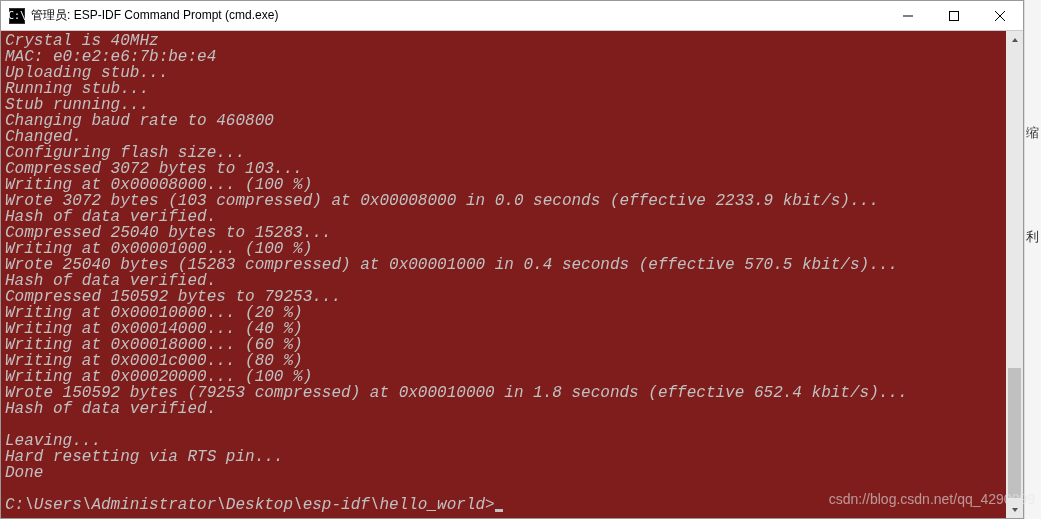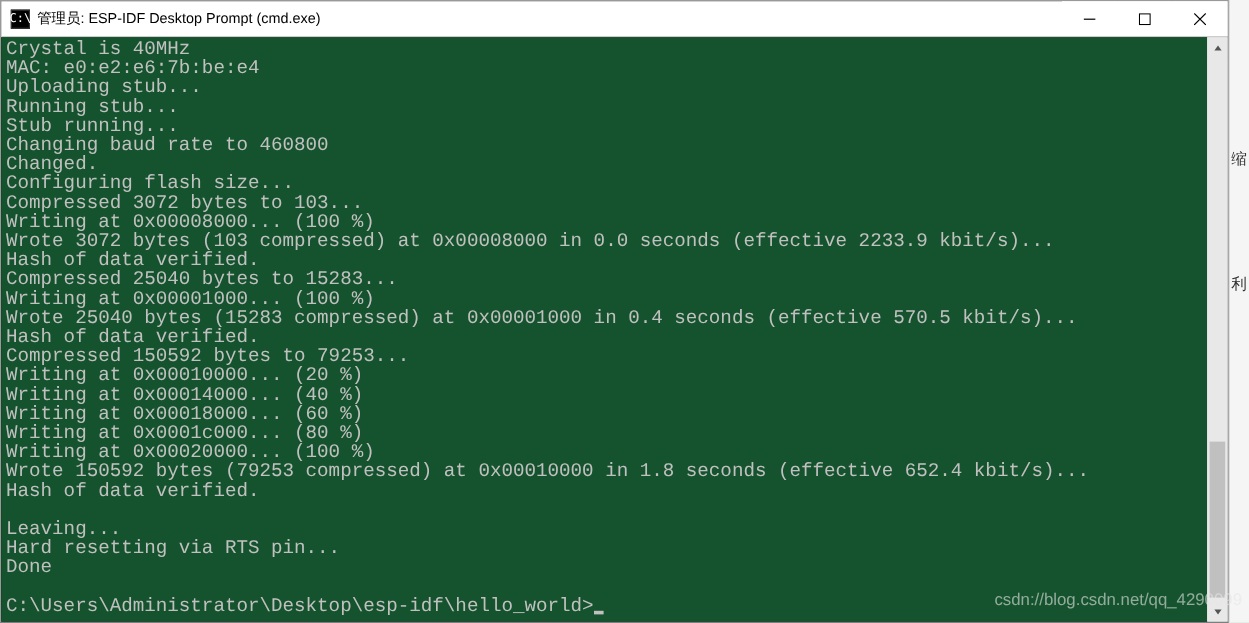--- a/index.html
+++ b/index.html
@@ -60,23 +60,24 @@
       align-items: center;
       justify-content: center;
       background: #fff;
     }
     .titlebar-btn svg {
       width: 10px;
       height: 10px;
     }
     .terminal-body {
       flex: 1;
-      background: #14532d;
+      background: #7f1d1d;
       position: relative;
       display: flex;
+      font-style: italic;
     }
     .terminal-content {
       flex: 1;
       padding: 2px 4px;
       font-family: "SimSun", "NSimSun", "Courier New", monospace;
       font-size: 16px;
       line-height: 16px;
       color: #c0c0c0;
       white-space: pre;
       overflow: hidden;
@@ -161,21 +162,21 @@
 <div class="right-strip">
   <span class="side-char" style="top:124px">缩</span>
   <span class="side-char" style="top:228px">利</span>
 </div>
 
 <div class="window">
   <div class="titlebar">
     <div class="titlebar-icon">
       <span>C:\</span>
     </div>
-    <div class="titlebar-text">管理员: ESP-IDF Desktop Prompt (cmd.exe)</div>
+    <div class="titlebar-text">管理员: ESP-IDF Command Prompt (cmd.exe)</div>
     <div class="titlebar-buttons">
       <div class="titlebar-btn">
         <svg viewBox="0 0 10 10">
             <rect x="0" y="4.5" width="10" height="1" fill="#000"></rect>
           </svg>
       </div>
       <div class="titlebar-btn">
         <svg viewBox="0 0 10 10">
             <rect x="0.5" y="0.5" width="9" height="9" fill="none" stroke="#000" stroke-width="1"></rect>
           </svg>

